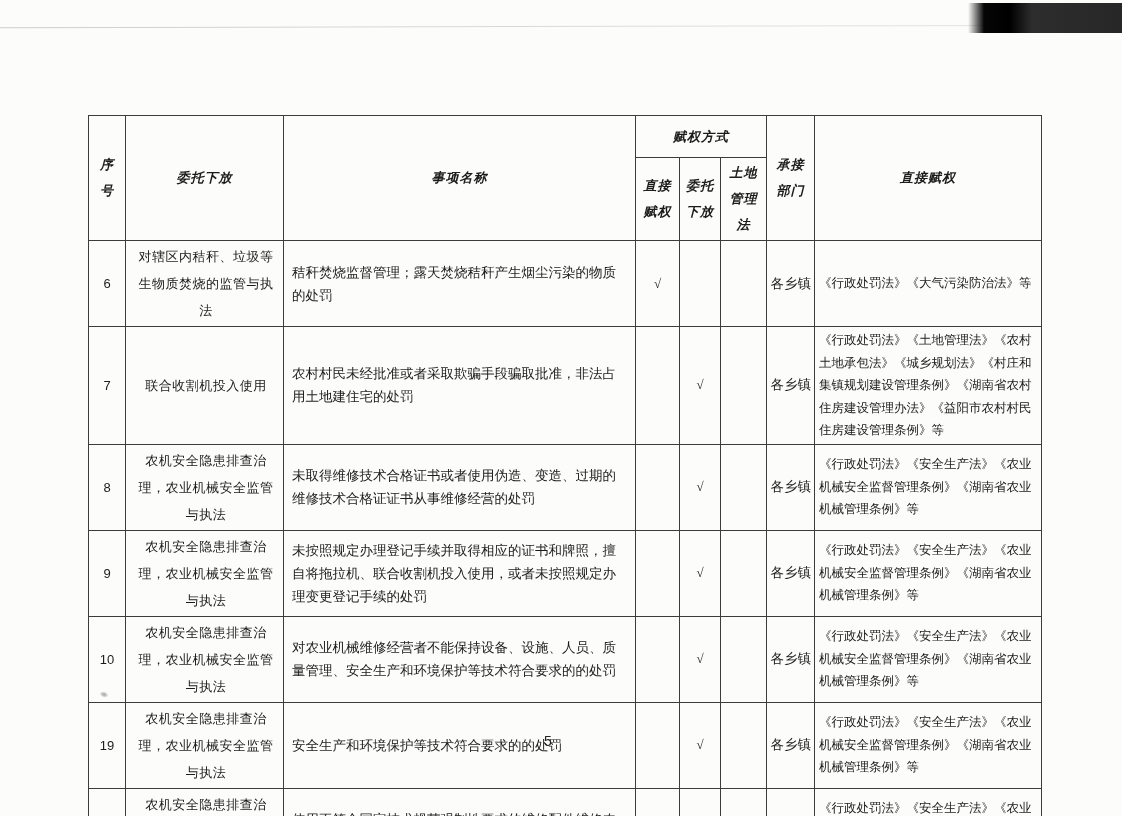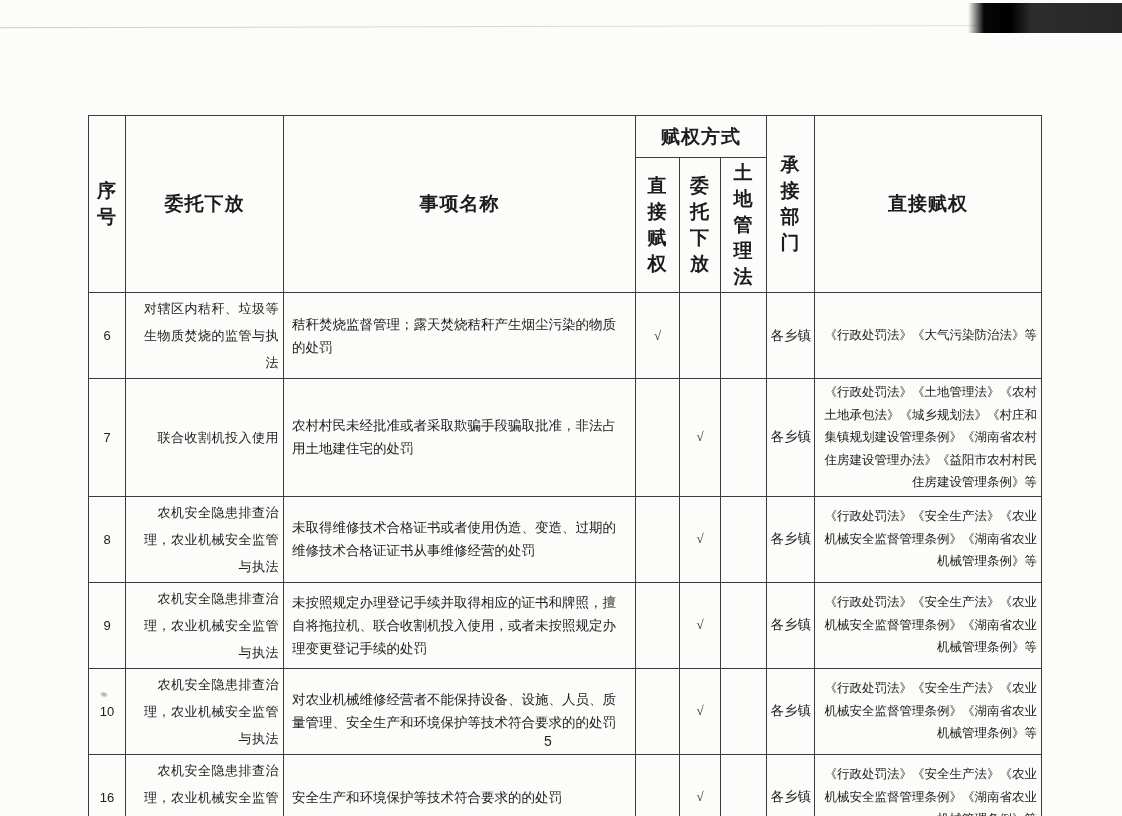--- a/index.html
+++ b/index.html
@@ -35,29 +35,30 @@
     width: 953px;
   }
   .doc-table th, .doc-table td {
     border: 1px solid #3c3c3c;
     padding: 2px 5px;
     vertical-align: middle;
     font-weight: normal;
     overflow: hidden;
   }
   .doc-table th {
-    font-weight: bold; font-size: 19px; line-height: 26px;
+    font-weight: bold; font-size: 13px; line-height: 26px;
     letter-spacing: 1px;
+    font-style: italic;
   }
   td.c-no   { text-align: center; font-size: 13px; font-family: "Liberation Sans", sans-serif; }
-  td.c-item { text-align: right;  font-size: 13px;  line-height: 27px; padding-left: 7px; padding-right: 4px; letter-spacing: .5px;}
+  td.c-item { text-align: center;  font-size: 13px;  line-height: 27px; padding-left: 7px; padding-right: 4px; letter-spacing: .5px;}
   td.c-name { text-align: left;  font-size: 13.5px; line-height: 23px; padding-left: 8px; padding-right: 6px; }
   td.c-chk  { text-align: center; font-size: 13px; }
   td.c-dept { text-align: right; font-size: 13.5px; line-height: 24px; padding: 2px 3px; }
-  td.c-leg  { text-align: right; font-size: 12.5px; line-height: 22.5px; padding: 2px 4px; }
+  td.c-leg  { text-align: left; font-size: 12.5px; line-height: 22.5px; padding: 2px 4px; }
 
   .page-number {
     position: absolute; left: 536px; top: 733px; width: 24px;
     text-align: center; font-size: 14px; font-family: "Liberation Sans", sans-serif;
     color: #222;
   }
 </style>
 </head>
 <body>
 
@@ -140,21 +141,21 @@
     <td class="c-item">农机安全隐患排查治理，农业机械安全监管与执法</td>
     <td class="c-name">对农业机械维修经营者不能保持设备、设施、人员、质量管理、安全生产和环境保护等技术符合要求的的处罚</td>
     <td class="c-chk"></td>
     <td class="c-chk">√</td>
     <td class="c-chk"></td>
     <td class="c-dept">各乡镇</td>
     <td class="c-leg">《行政处罚法》《安全生产法》《农业机械安全监督管理条例》《湖南省农业机械管理条例》等</td>
   </tr>
 
   <tr style="height:66px">
-    <td class="c-no">16</td>
+    <td class="c-no">19</td>
     <td class="c-item">农机安全隐患排查治理，农业机械安全监管与执法</td>
     <td class="c-name">安全生产和环境保护等技术符合要求的的处罚</td>
     <td class="c-chk"></td>
     <td class="c-chk">√</td>
     <td class="c-chk"></td>
     <td class="c-dept">各乡镇</td>
     <td class="c-leg">《行政处罚法》《安全生产法》《农业机械安全监督管理条例》《湖南省农业机械管理条例》等</td>
   </tr>
 
   <tr style="height:61px">

